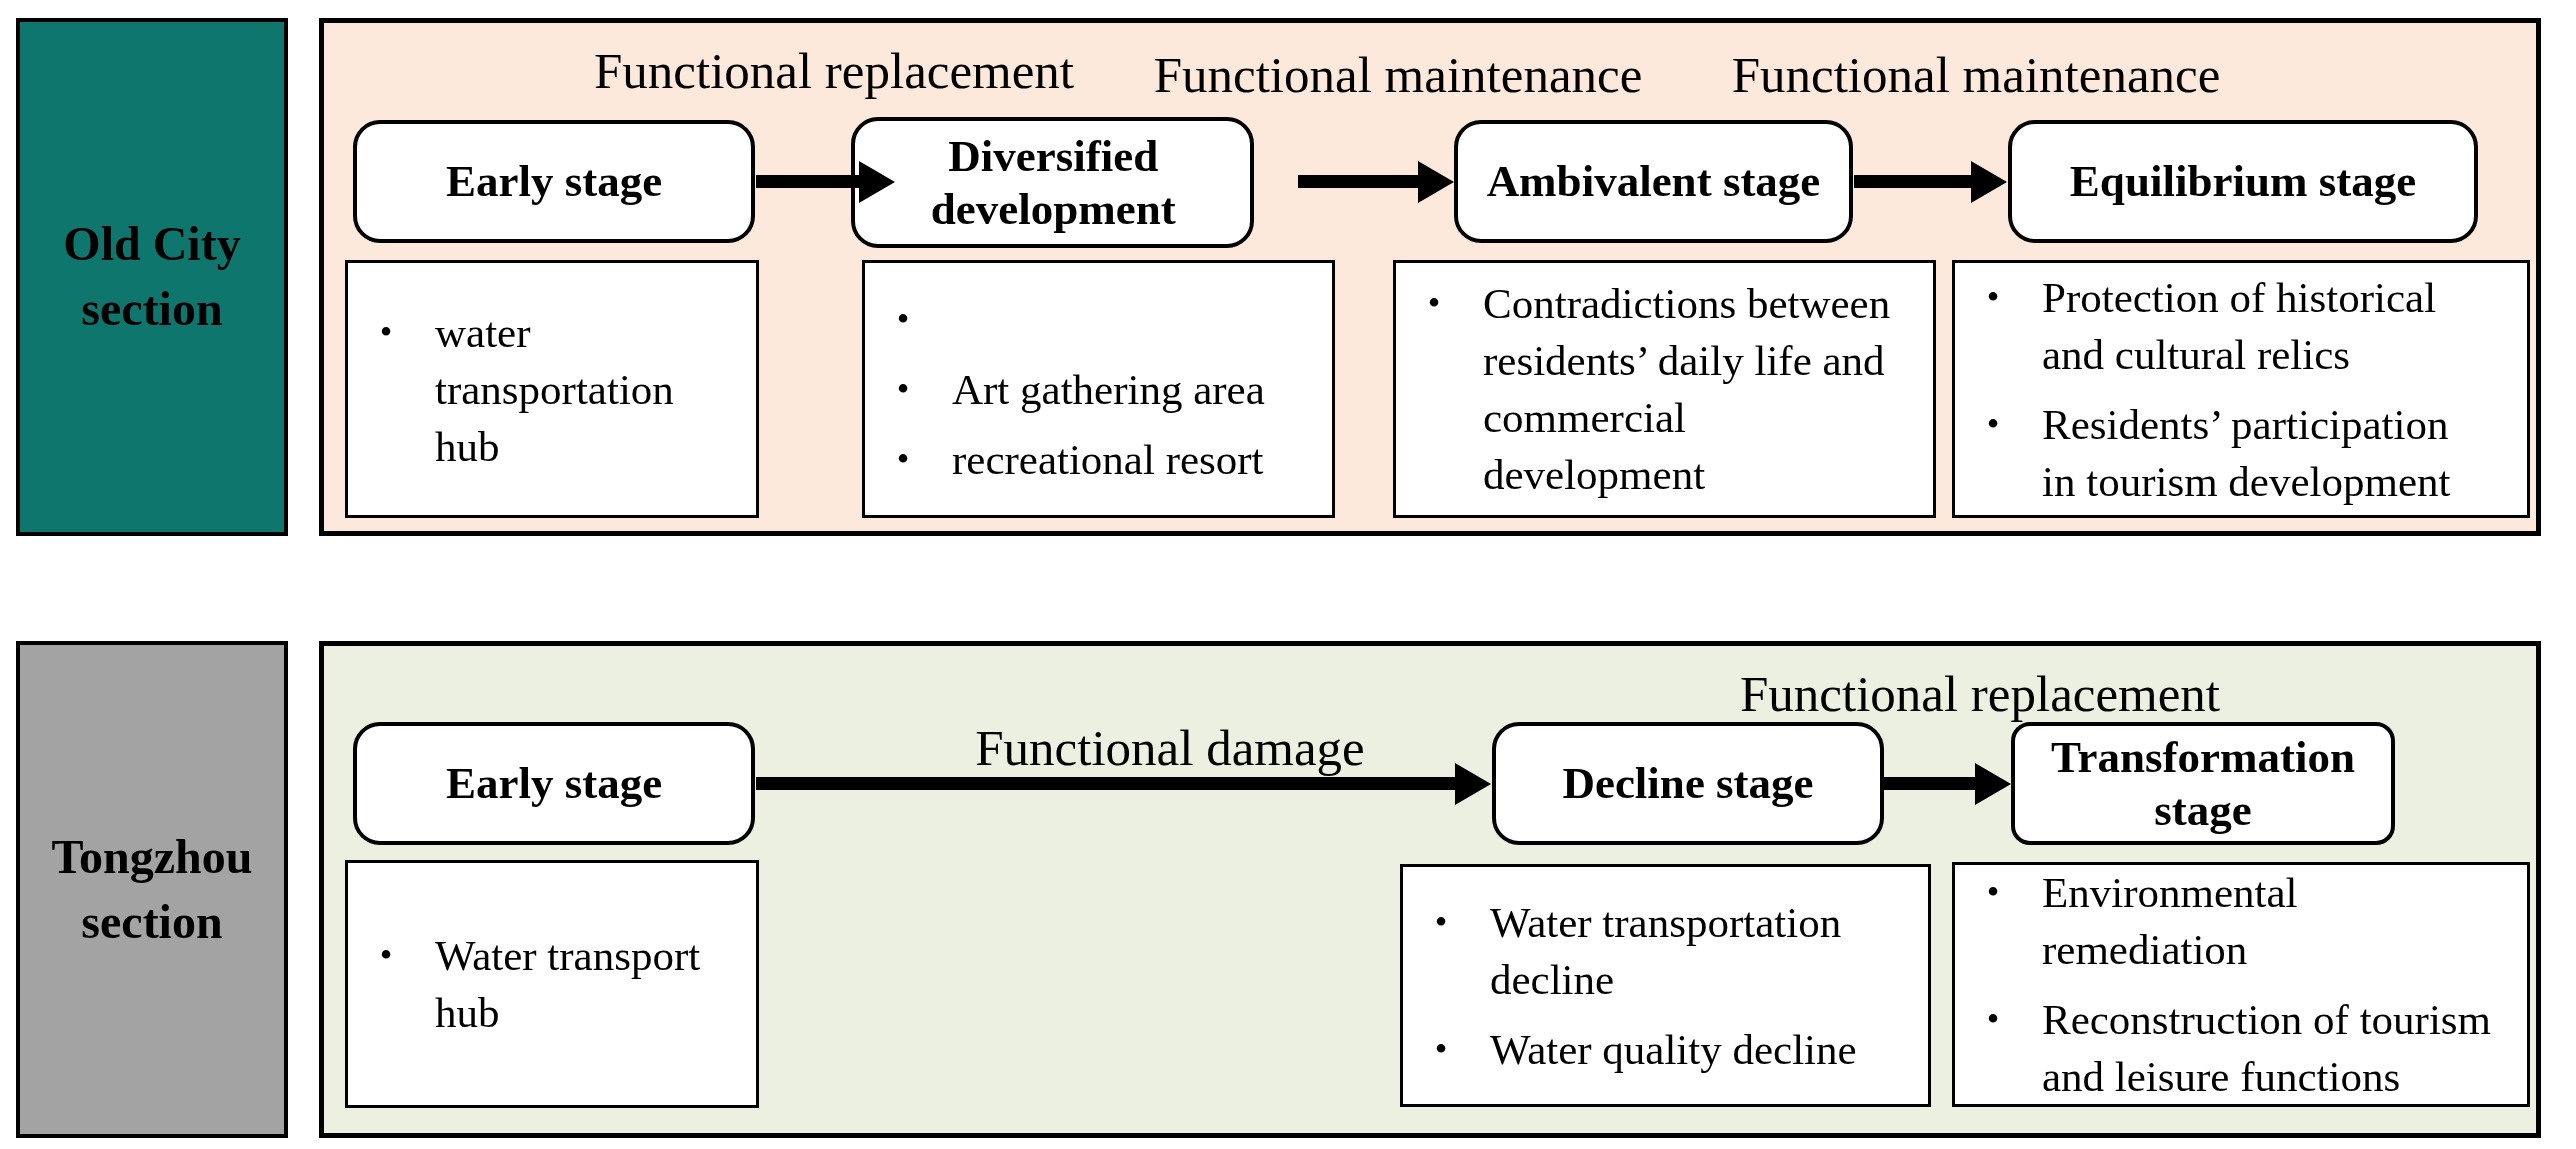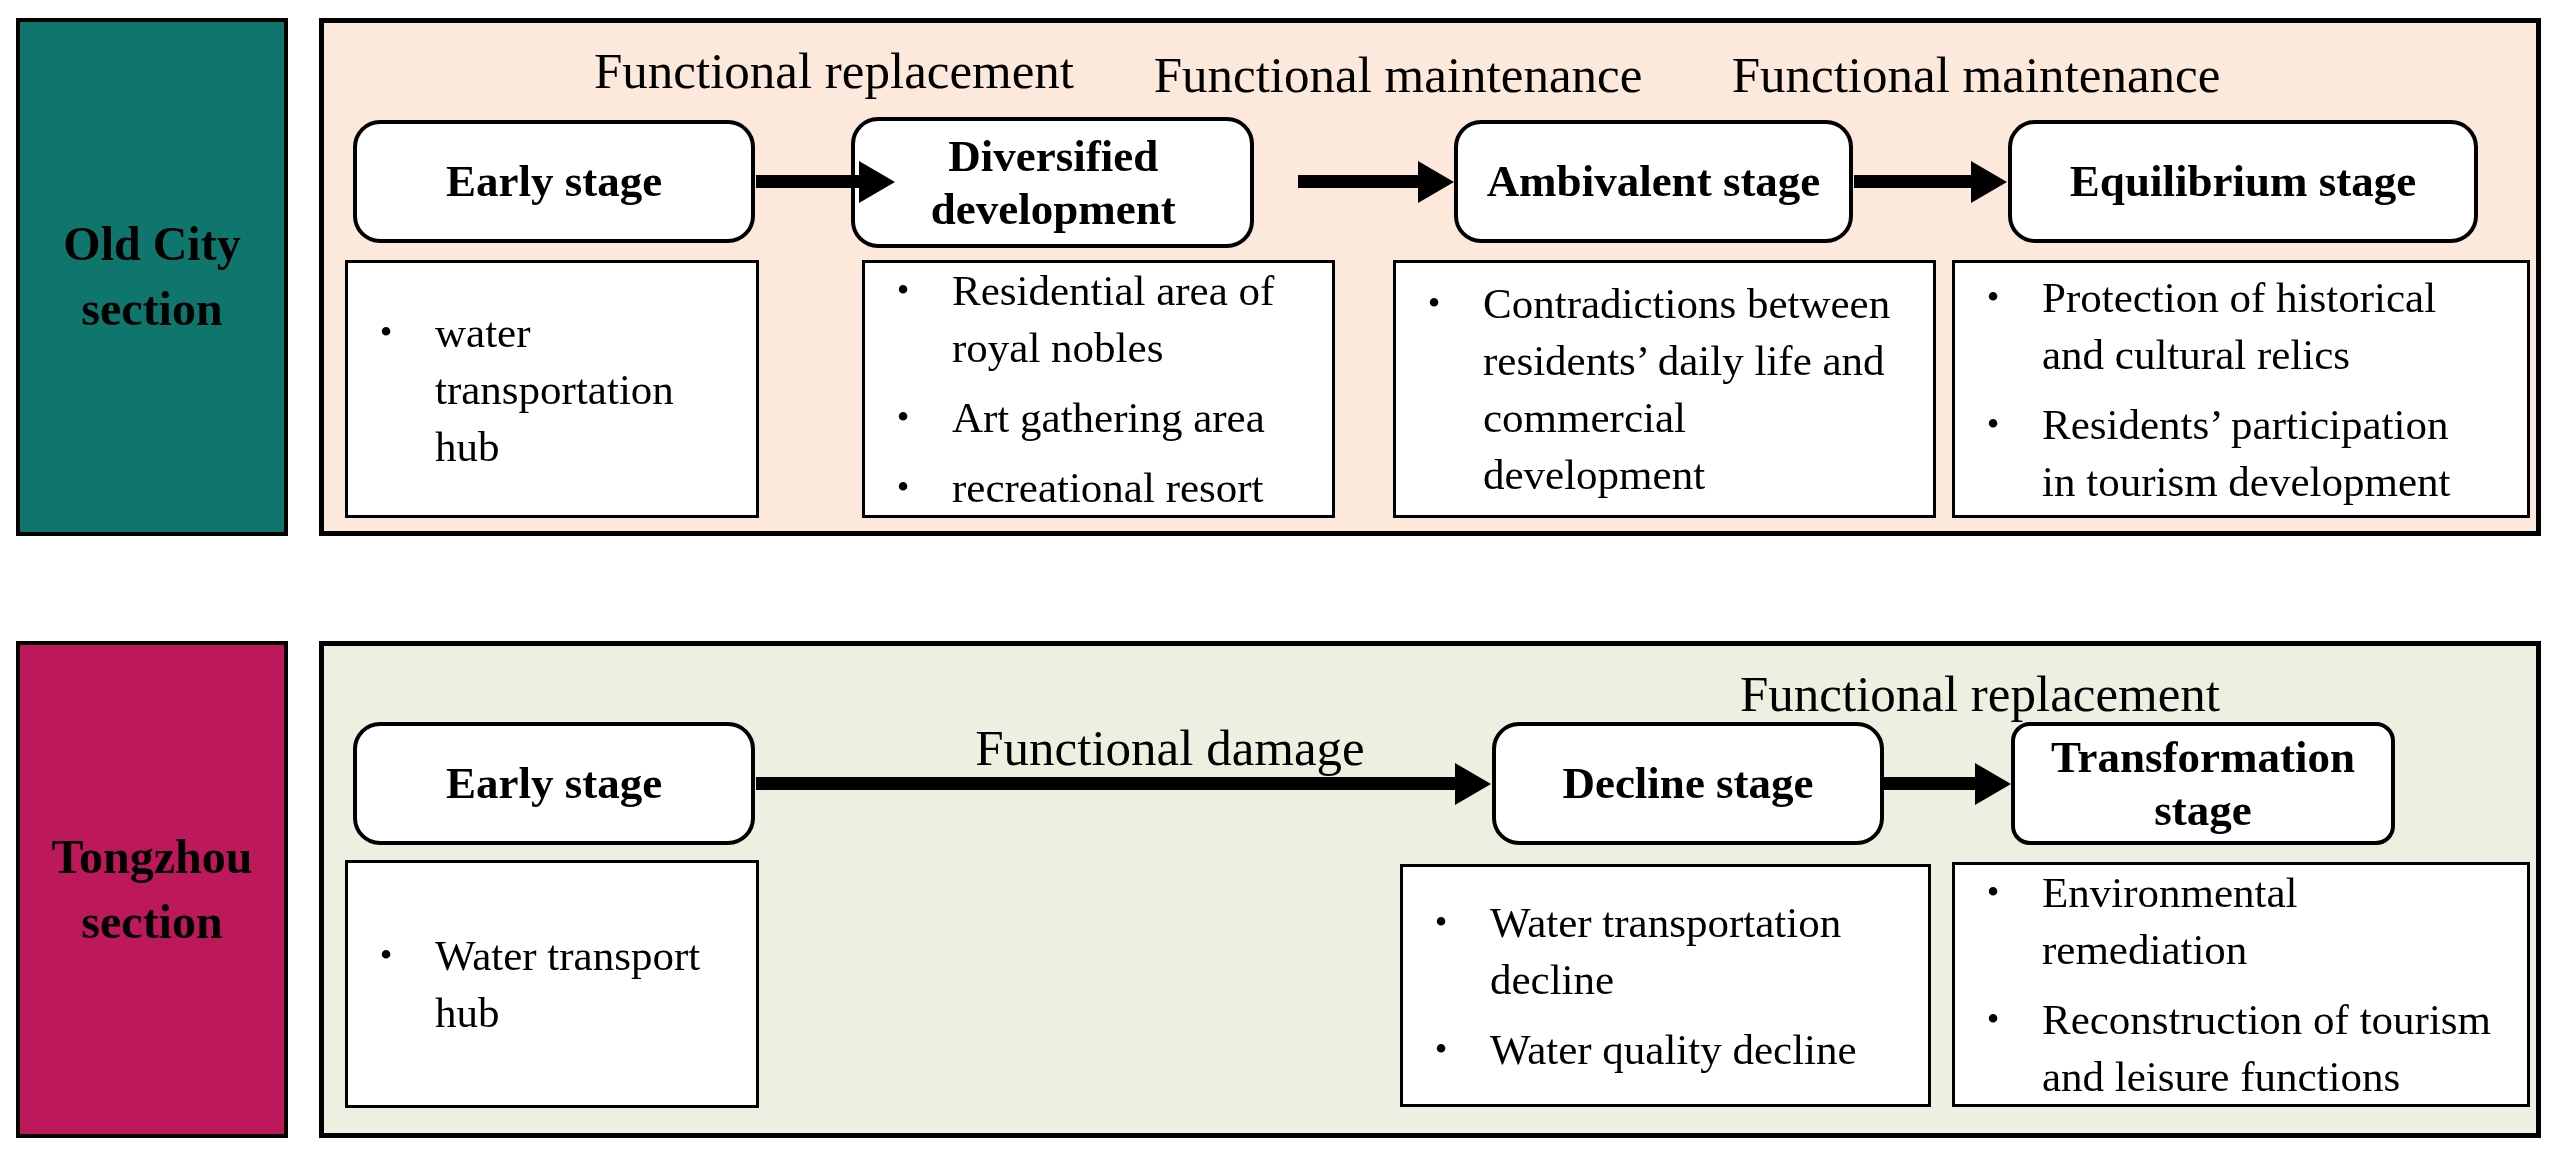--- a/index.html
+++ b/index.html
@@ -67,22 +67,20 @@
   <div class="item">
     <span class="bullet"></span>
     <span class="txt">water
 transportation
 hub</span>
   </div>
 </div>
 <div class="abs detail" style="left:862px;top:260px;width:473px;height:258px;">
   <div class="item">
     <span class="bullet"></span>
-    <span class="txt">Residential area of
-royal nobles</span>
   </div>
   <div class="item">
     <span class="bullet"></span>
     <span class="txt">Art gathering area</span>
   </div>
   <div class="item">
     <span class="bullet"></span>
     <span class="txt">recreational resort</span>
   </div>
 </div>
@@ -101,21 +99,21 @@
     <span class="txt">Protection of historical
 and cultural relics</span>
   </div>
   <div class="item">
     <span class="bullet"></span>
     <span class="txt">Residents’ participation
 in tourism development</span>
   </div>
 </div>
 
-<div class="abs side-label" style="left: 16px; top: 641px; width: 272px; height: 497px; background: #be185d;">Tongzhou section</div>
+<div class="abs side-label" style="left: 16px; top: 641px; width: 272px; height: 497px; background: #a3a3a3;">Tongzhou section</div>
 
 <div class="abs panel" style="left: 319px; top: 641px; width: 2222px; height: 497px; background: rgb(236, 240, 225);"></div>
 
 <div class="abs tlabel" style="left:1980px;top:666px;">Functional replacement</div>
 <div class="abs tlabel" style="left:1170px;top:720px;">Functional damage</div>
 
 <div class="abs stage" style="left:353px;top:722px;width:402px;height:123px;">
   <span>Early stage</span>
 </div>
 <div class="abs stage" style="left:1492px;top:722px;width:392px;height:123px;">

